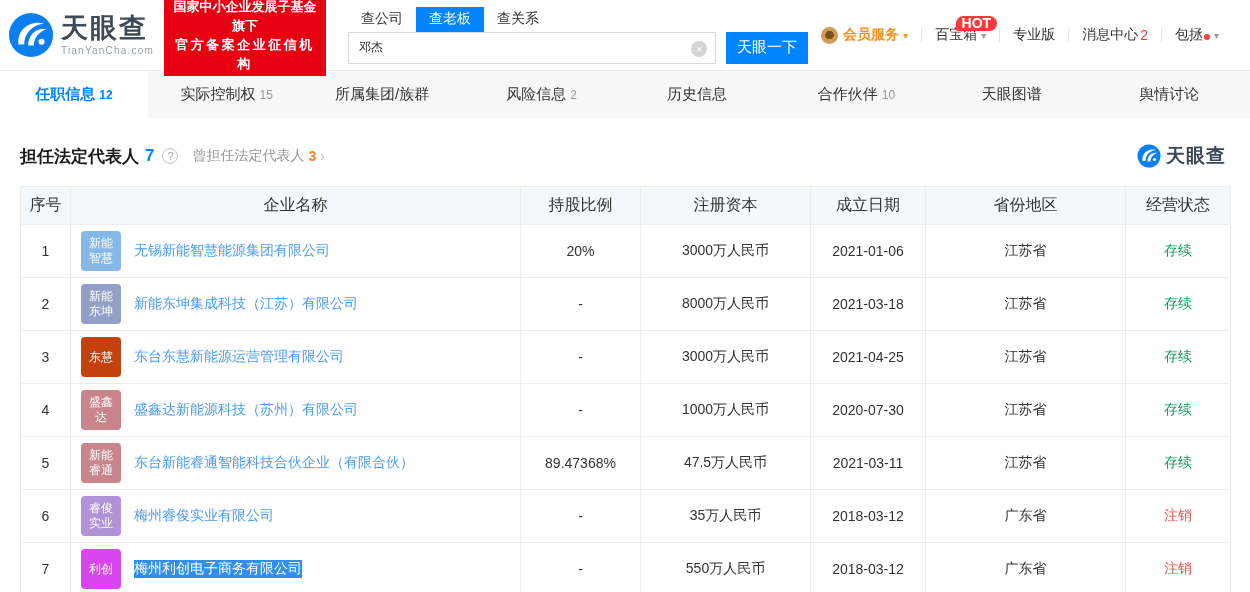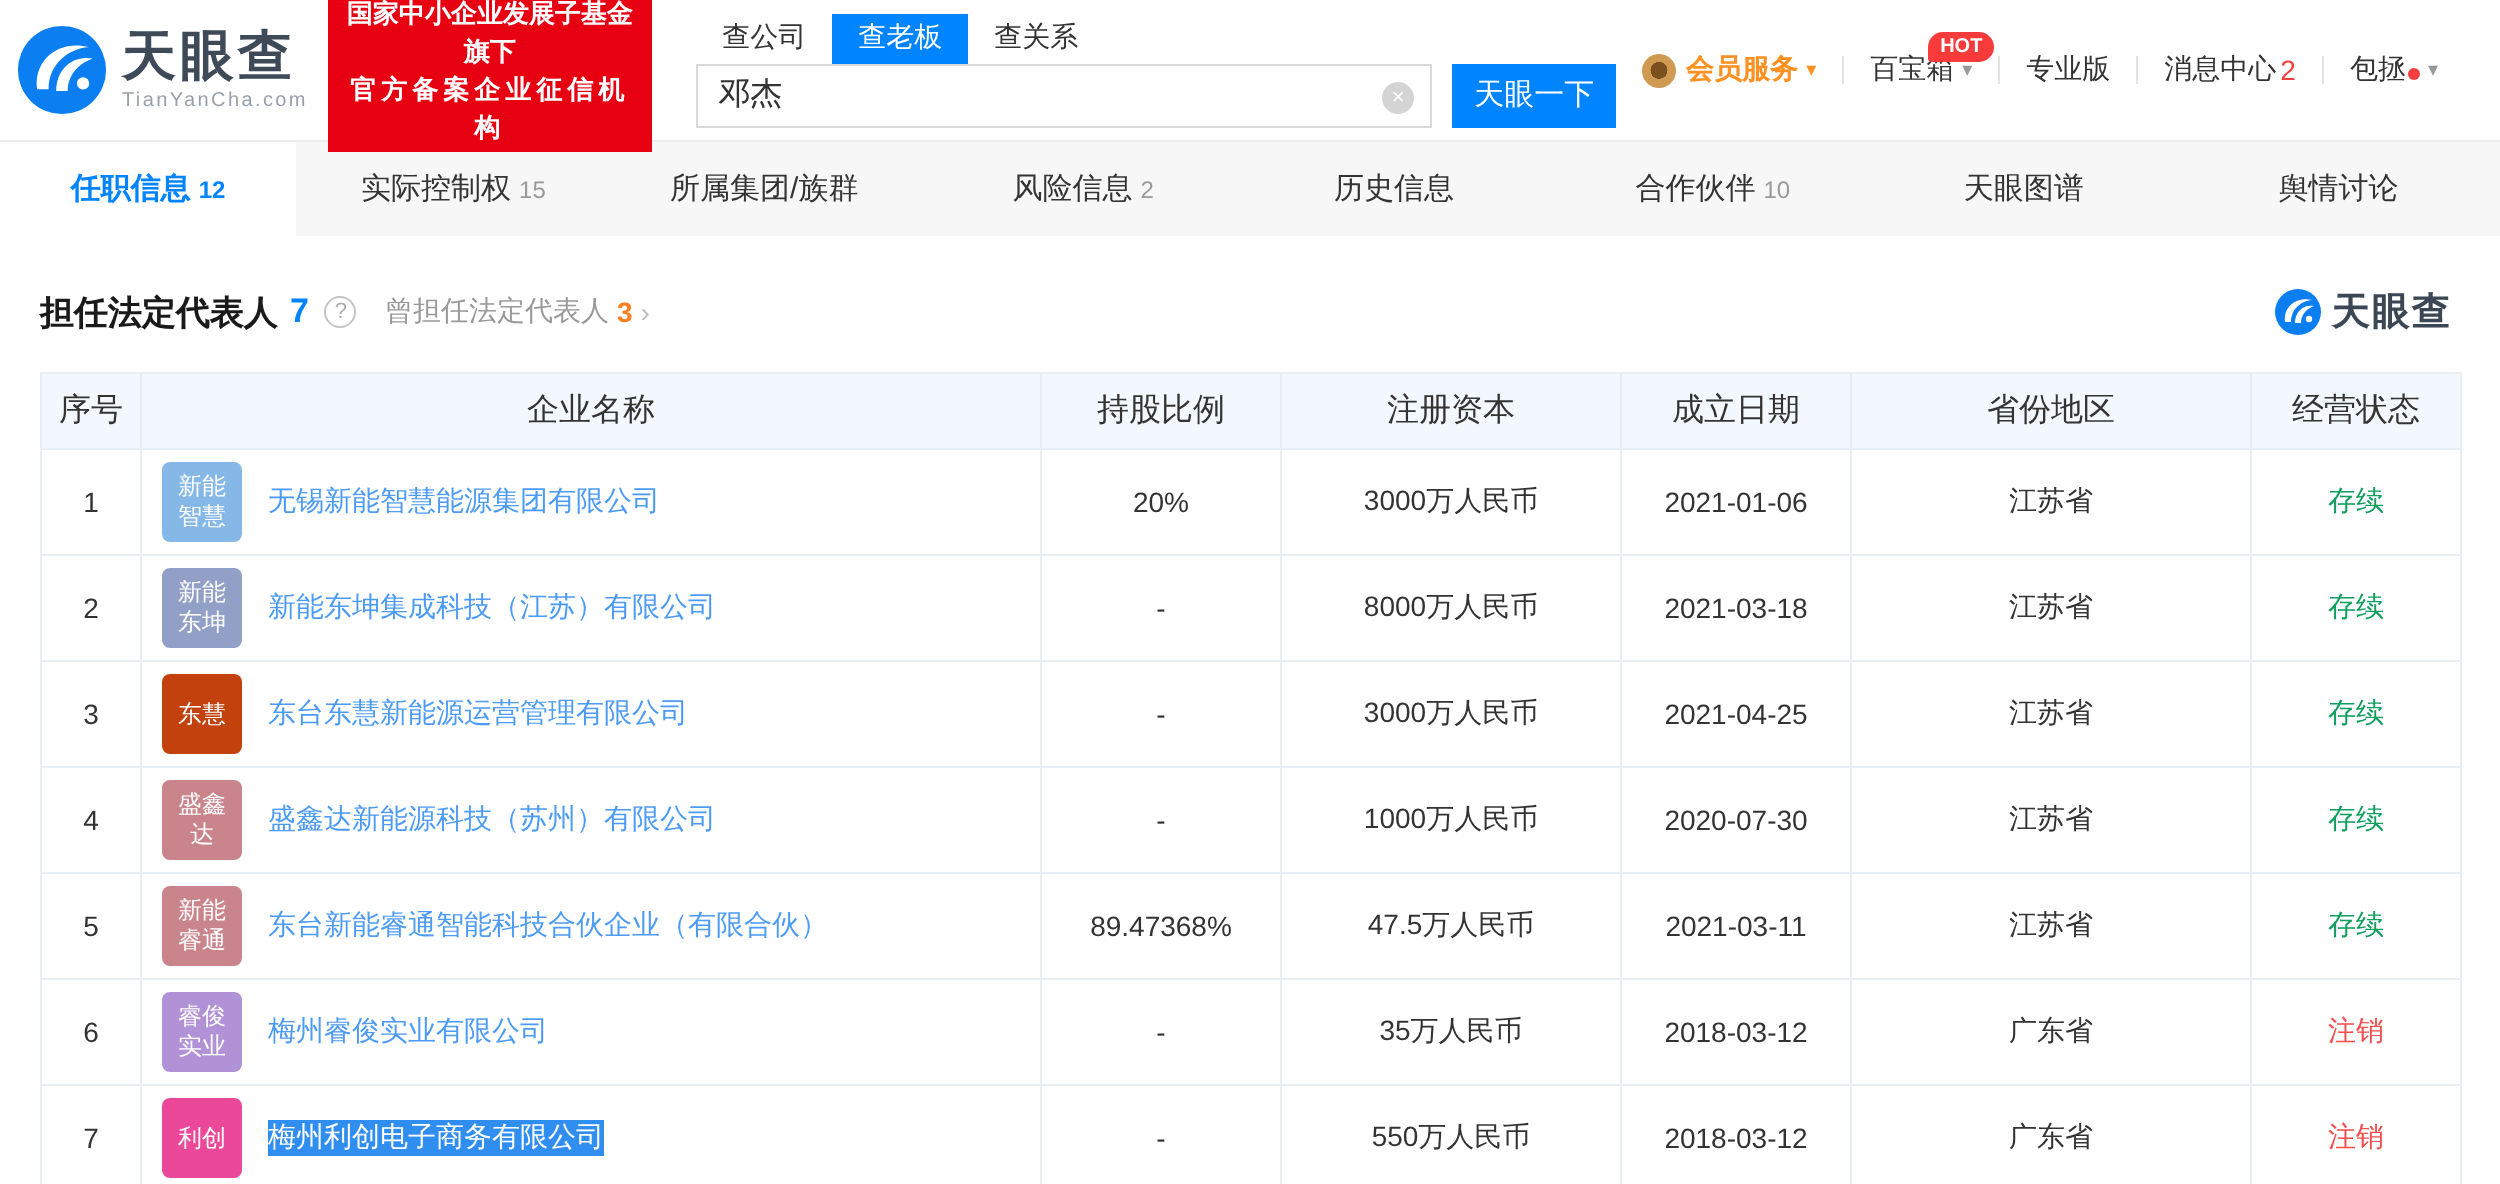--- a/index.html
+++ b/index.html
@@ -19,34 +19,34 @@
   .slogan { margin-left:10px; background:#e60012; color:#fff; font-size:13px; font-weight:bold;
             padding:3px 9px; text-align:center; line-height:19px; }
   .slogan .l2 { letter-spacing:2.5px; }
   .search-wrap { margin-left:22px; width:462px; }
   .search-tabs { display:flex; font-size:14px; }
   .search-tab { padding:3px 13px 4px; cursor:pointer; color:#333; }
   .search-tab.active { background:#0084ff; color:#fff;font-family:Liberation Serif, serif; }
   .search-row { display:flex; align-items:center; }
   .search-box { position:relative; width:368px; height:32px; border:1px solid #d9d9d9; background:#fff; }
   .search-box input { width:100%; height:100%; border:0; outline:none; padding:0 32px 0 10px;
-                      font-size:16px; color:#333; font-family:inherit; }
+                      font-size:12px; color:#333; font-family:inherit; }
   .clear-icon { position:absolute; right:8px; top:8px; width:16px; height:16px; border-radius:50%;
                 background:#d4d4d4; color:#fff; font-size:11px; line-height:16px; text-align:center; cursor:pointer; }
   .search-btn { width:82px; height:32px; margin-left:10px; background:#0084ff; color:#fff;
                 border:0; font-size:15px; cursor:pointer; font-family:inherit; }
   .header-menu { margin-left:auto; display:flex; align-items:center; }
   .menu-item { display:flex; align-items:center; padding:0 13px; cursor:pointer; position:relative; white-space:nowrap; }
   .menu-sep { width:1px; height:14px; background:#e3e3e3; }
   .vip { color:#ff9123; font-weight:bold; }
   .vip-icon { width:17px; height:17px; border-radius:50%; margin-right:5px;
               background:radial-gradient(circle at 50% 48%, #7a511d 0 34%, #d09a52 35% 100%); }
   .caret { font-size:10px; margin-left:4px; color:#999; }
   .vip .caret { color:#ff9123; }
-  .hot-badge { position:absolute; top:-10px; right:2px; background:#f73a3a; color:#fff; font-size:10px;
+  .hot-badge { position:absolute; top:-10px; right:2px; background:#f73a3a; color:#fff; font-size:14px;
                font-weight:bold; line-height:13px; padding:1px 6px; border-radius:8px 8px 8px 2px; }
   .msg-count { color:#f53f3f; margin-left:2px; }
   .red-dot { width:6px; height:6px; border-radius:50%; background:#f53f3f; align-self:flex-start; margin:8px 0 0 1px; }
   
   .nav { height:48px; background:#f7f7f7; border-top:1px solid #ececec; display:flex; }
   .nav-tab { flex:1; display:flex; align-items:center; justify-content:center; gap:4px;
              font-size:15px; color:#333; cursor:pointer; }
   .nav-tab .cnt { font-size:12px; color:#999; }
   .nav-tab.active { flex:0 0 148px; background:#fff; color:#0084ff; font-weight:bold; }
   .nav-tab.active .cnt { color:#0084ff; }
@@ -320,21 +320,21 @@
     <td>-</td>
     <td>35万人民币</td>
     <td>2018-03-12</td>
     <td>广东省</td>
     <td class="status" style="color: rgb(245, 78, 78);">注销</td>
   </tr>
         <tr>
     <td>7</td>
     <td class="company-cell">
       <div class="company-inner">
-        <span class="badge" style="background: #ec4899; align-items: center;">
+        <span class="badge" style="background: #d946ef; align-items: center;">
                 <div>利创</div>
               </span>
         <span class="company-link selected">梅州利创电子商务有限公司</span>
       </div>
     </td>
     <td>-</td>
     <td>550万人民币</td>
     <td>2018-03-12</td>
     <td>广东省</td>
     <td class="status" style="color: rgb(245, 78, 78);">注销</td>

